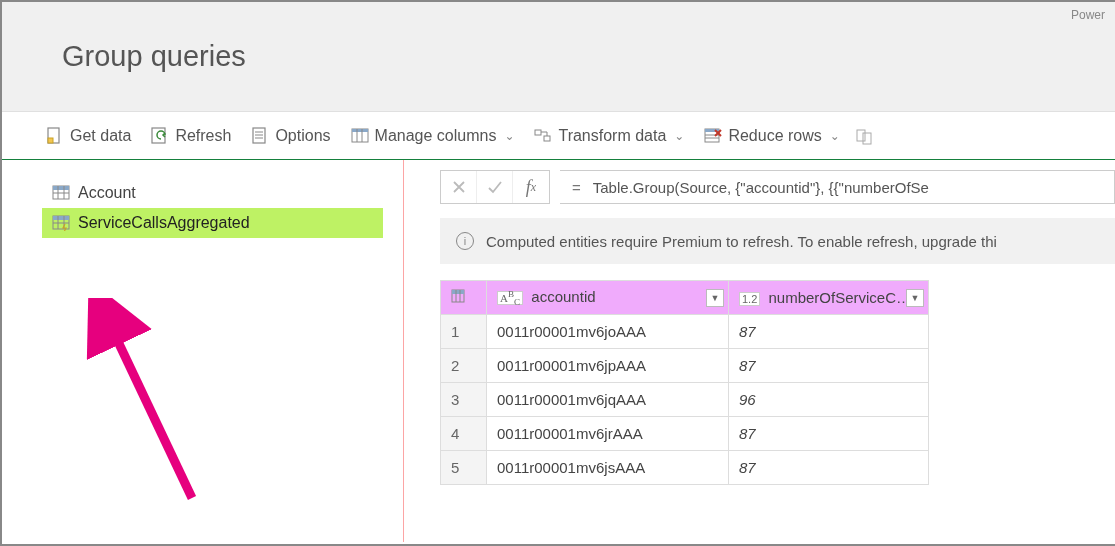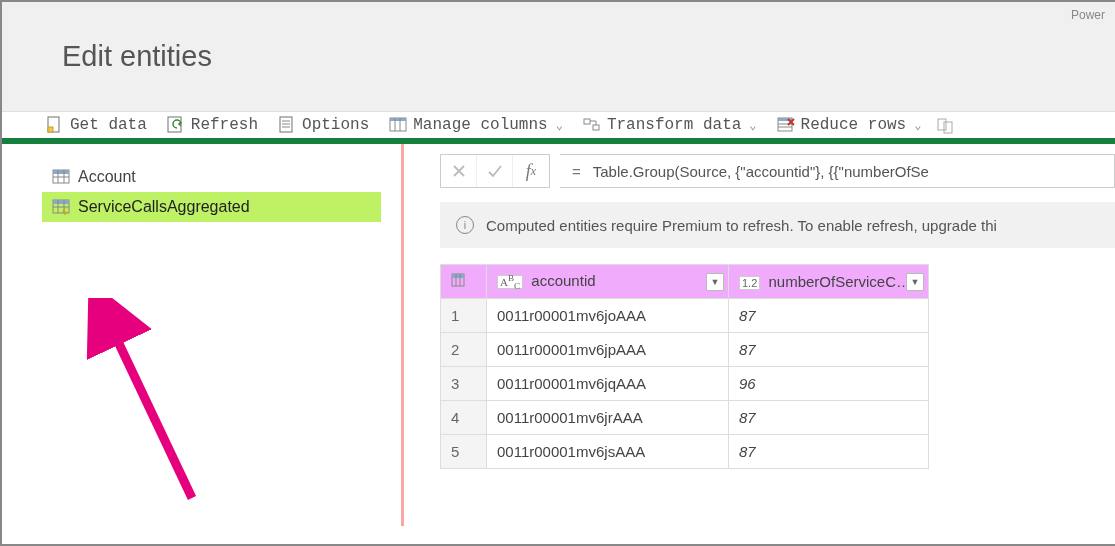--- a/index.html
+++ b/index.html
@@ -34,44 +34,43 @@
     top: 6px;
     right: 10px;
     font-size: 12px;
     color: #888;
   }
   .toolbar {
     display: flex;
     align-items: center;
     gap: 4px;
     padding: 8px 36px;
-    height: 32px;
-    border-bottom: 6px solid #15803d;
+    height: 48px;
+    border-bottom: 1px solid #15803d;
     color: #555;
     font-size: 16px;
-    font-family: Liberation Mono, monospace;
   }
   .tb-btn {
     display: inline-flex;
     align-items: center;
     gap: 6px;
     padding: 4px 8px;
     cursor: pointer;
     white-space: nowrap;
   }
   .tb-icon { width: 18px; height: 18px; display: inline-flex; align-items:center; justify-content:center; }
   .caret { font-size: 12px; color: #888; margin-left: 2px; }
 
   .content {
     display: flex;
     height: calc(100% - 160px);
   }
   .sidebar {
     width: 402px;
-    border-right: 3px solid #fca5a5;
+    border-right: 1px solid #fca5a5;
     padding: 18px 20px 18px 40px;
     position: relative;
   }
   .query-item {
     display: flex;
     align-items: center;
     gap: 8px;
     padding: 6px 10px;
     font-size: 16px;
     color: #444;
@@ -177,21 +176,21 @@
     position:absolute;
     left: 80px;
     top: 296px;
     pointer-events:none;
   }
 </style>
 </head>
 <body>
 
 <div class="header">
-  <div class="header-title">Edit entities</div>
+  <div class="header-title">Group queries</div>
   <div class="header-right">Power</div>
 </div>
 
 <div class="toolbar">
   <div class="tb-btn">
     <span class="tb-icon">
       <svg viewBox="0 0 18 18" width="18" height="18">
           <rect x="2" y="1" width="11" height="15" fill="none" stroke="#888" stroke-width="1.2"></rect>
           <rect x="2" y="11" width="5" height="5" fill="#f3c651" stroke="#c9a227"></rect>
         </svg>

